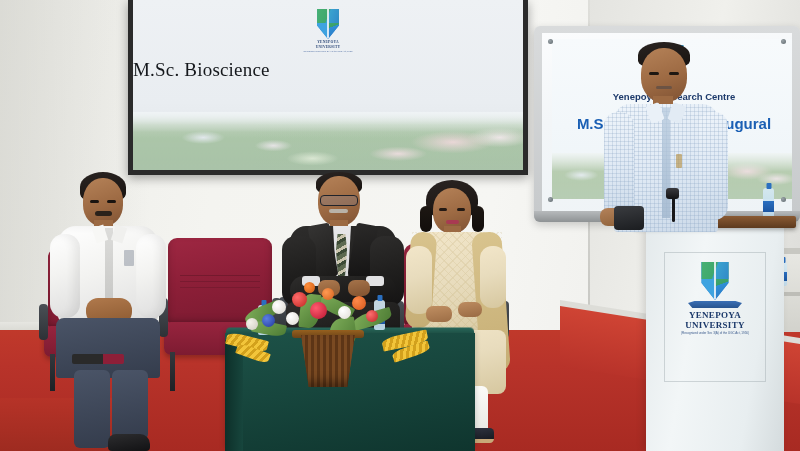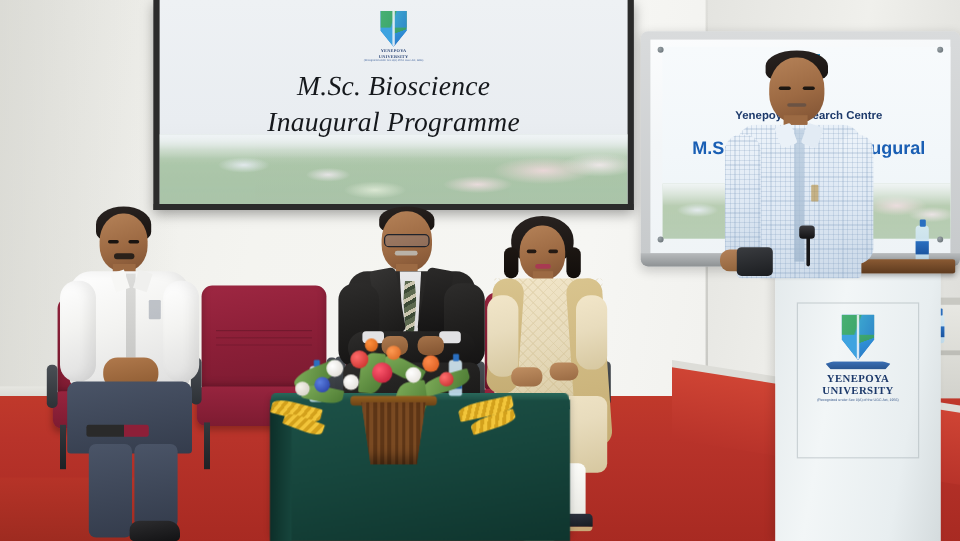--- a/index.html
+++ b/index.html
@@ -87,23 +87,23 @@
     position:absolute; left:50%; top:9px; transform:translateX(-50%);
     width:52px; text-align:center;
   }
   .banner-logo .shield-wrap{ width:26px;height:30px;margin:0 auto; }
   .banner-logo-text{
     font-size:3.6px; letter-spacing:.2px; color:#2f4a7a; line-height:1.25;
     font-family:"Liberation Serif", serif; font-weight:bold; margin-top:1px;
   }
   .banner-logo-sub{ font-size:2.2px; color:#4a6aa0; line-height:1.2; }
   .banner-title{
-    position:absolute; left:0; right:0; top:57px; text-align:center;
+    position:absolute; left:0; right:0; top:57px; 
     font-family:"Liberation Serif", serif;
-    color:#15181c; font-size:23px; line-height:1.32; letter-spacing:.2px;font-style:italic;
+    color:#15181c; font-size:19px; line-height:1.32; letter-spacing:.2px;
   }
   .banner-title .l2{ display:block; }
 
   
   .shield{
     position:relative;width:100%;height:100%;
     clip-path:polygon(8% 0%,92% 0%,92% 55%,50% 100%,8% 55%);
     background:#2f7fd0;
     overflow:hidden;
   }
@@ -408,21 +408,20 @@
               <div class="sNotch"></div>
             </div>
         </div>
         <div class="banner-logo-text">YENEPOYA</div>
         <div class="banner-logo-text">UNIVERSITY</div>
         <div class="banner-logo-sub">(Recognized under Sec 3(A) of the UGC Act, 1956)</div>
       </div>
 
       <div class="banner-title">
         <span class="l1">M.Sc. Bioscience</span>
-        <span class="l2">Inaugural Programme</span>
       </div>
     </div>
   </div>
 
   <div class="whiteboard">
     <div class="wb-surface">
       <div class="poster">
         <div class="poster-campus"></div>
         <div class="poster-campus-haze"></div>
 

